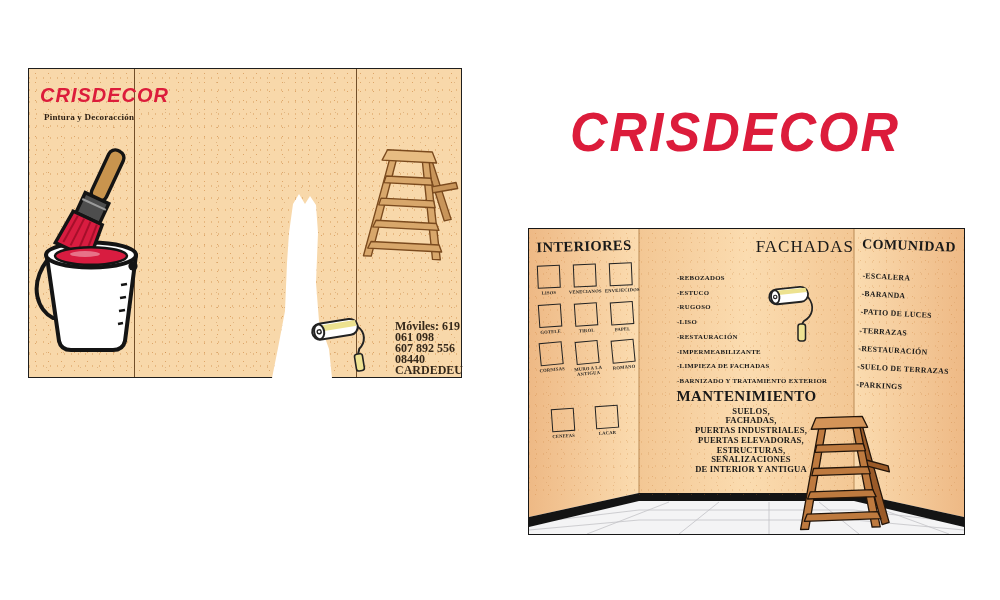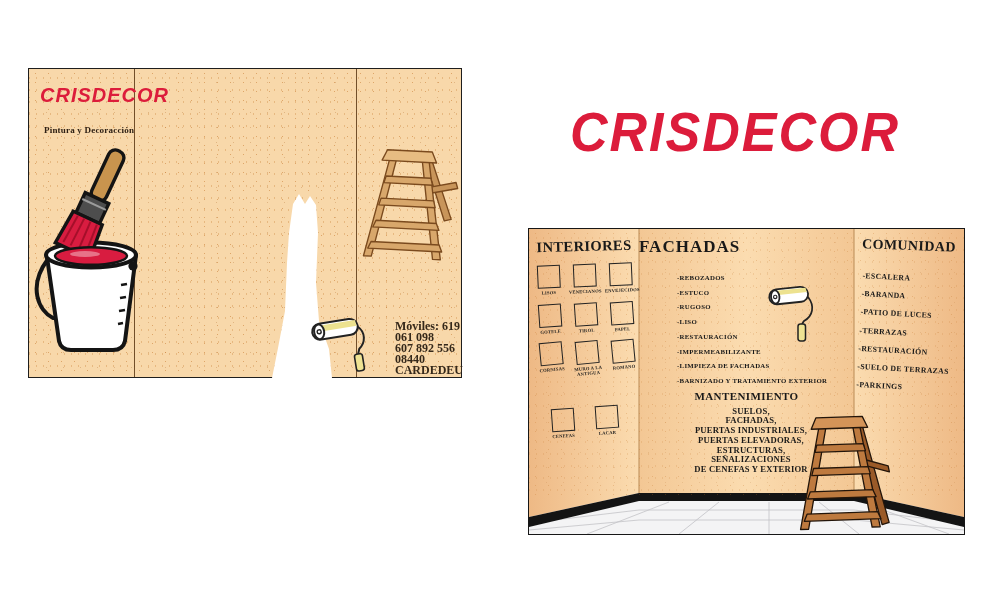--- a/index.html
+++ b/index.html
@@ -27,21 +27,21 @@
   }
   .fold{width:1px;top:0;bottom:0;background:rgba(90,55,20,.85);}
   .cover-logo{
     left:11px;top:15px;
     font-family:"Liberation Sans", sans-serif;
     font-style:italic;font-weight:700;
     font-size:20px;letter-spacing:1px;
     transform:scaleY(1.05);
   }
   .cover-tagline{
-    left:15px;top:56px;
+    left:15px;top:43px;
     font-weight:700;font-size:9px;color:#2e2014;letter-spacing:.2px;
   }
   .contact{
     left:348px;top:252px;width:84px;
     font-weight:700;font-size:12px;line-height:11px;color:#35281a;margin-left:18px;
   }
   
   .logo-large{
     left:570px;top:102px;width:360px;height:70px;
     font-family:"Liberation Sans", sans-serif;
@@ -79,30 +79,30 @@
   .sw-grid .swatch:nth-child(n+7){transform:rotate(-3.5deg);}
   .swatch-box{
     width:23px;height:23px;margin:0 auto;
     border:1.3px solid #222;background:transparent;box-sizing:border-box;
   }
   .swatch-label{
     margin-top:1.5px;font-weight:700;font-size:4.6px;line-height:5px;
     color:#1c1c1c;letter-spacing:.2px;
   }
   .fac-title{
-    left:110px;top:8px;width:215px;text-align:left;
-    font-weight:700;font-size:17px;letter-spacing:1px;
+    left:110px;top:8px;width:215px;text-align:right;
+    font-weight:400;font-size:17px;letter-spacing:1px;
   }
   .fac-list{left:148px;top:42px;width:170px;}
   .fac-item{
     font-weight:700;font-size:6.8px;line-height:14.7px;
     letter-spacing:.3px;color:#191919;white-space:nowrap;
   }
   .man-block{left:110px;top:160px;width:215px;text-align:center;}
-  .man-title{font-weight:700;font-size:11px;line-height:15.5px;letter-spacing:.4px;}
+  .man-title{font-weight:700;font-size:15px;line-height:15.5px;letter-spacing:.4px;}
   .man-list{margin-top:2px;}
   .man-item{font-weight:700;font-size:8.6px;line-height:9.8px;letter-spacing:.2px;margin-left:9px;}
   .com-title{
     left:330px;top:9px;width:100px;text-align:center;
     font-weight:700;font-size:14px;letter-spacing:.4px;
     transform:rotate(2deg);
   }
   .com-list{
     left:334px;top:38px;width:100px;
     transform:rotate(3.2deg);transform-origin:left top;
@@ -304,21 +304,21 @@
 
   <div class="abs man-block wall-text">
     <div class="man-title">MANTENIMIENTO</div>
     <div class="man-list">
         <div class="man-item">SUELOS,</div>
         <div class="man-item">FACHADAS,</div>
         <div class="man-item">PUERTAS INDUSTRIALES,</div>
         <div class="man-item">PUERTAS ELEVADORAS,</div>
         <div class="man-item">ESTRUCTURAS,</div>
         <div class="man-item">SEÑALIZACIONES</div>
-        <div class="man-item">DE CENEFAS Y EXTERIOR</div>
+        <div class="man-item">DE INTERIOR Y ANTIGUA</div>
       </div>
   </div>
 
   <div class="abs com-title wall-text">COMUNIDAD</div>
   <div class="abs com-list">
       <div class="com-item">-ESCALERA</div>
       <div class="com-item">-BARANDA</div>
       <div class="com-item">-PATIO DE LUCES</div>
       <div class="com-item">-TERRAZAS</div>
       <div class="com-item">-RESTAURACIÓN</div>

